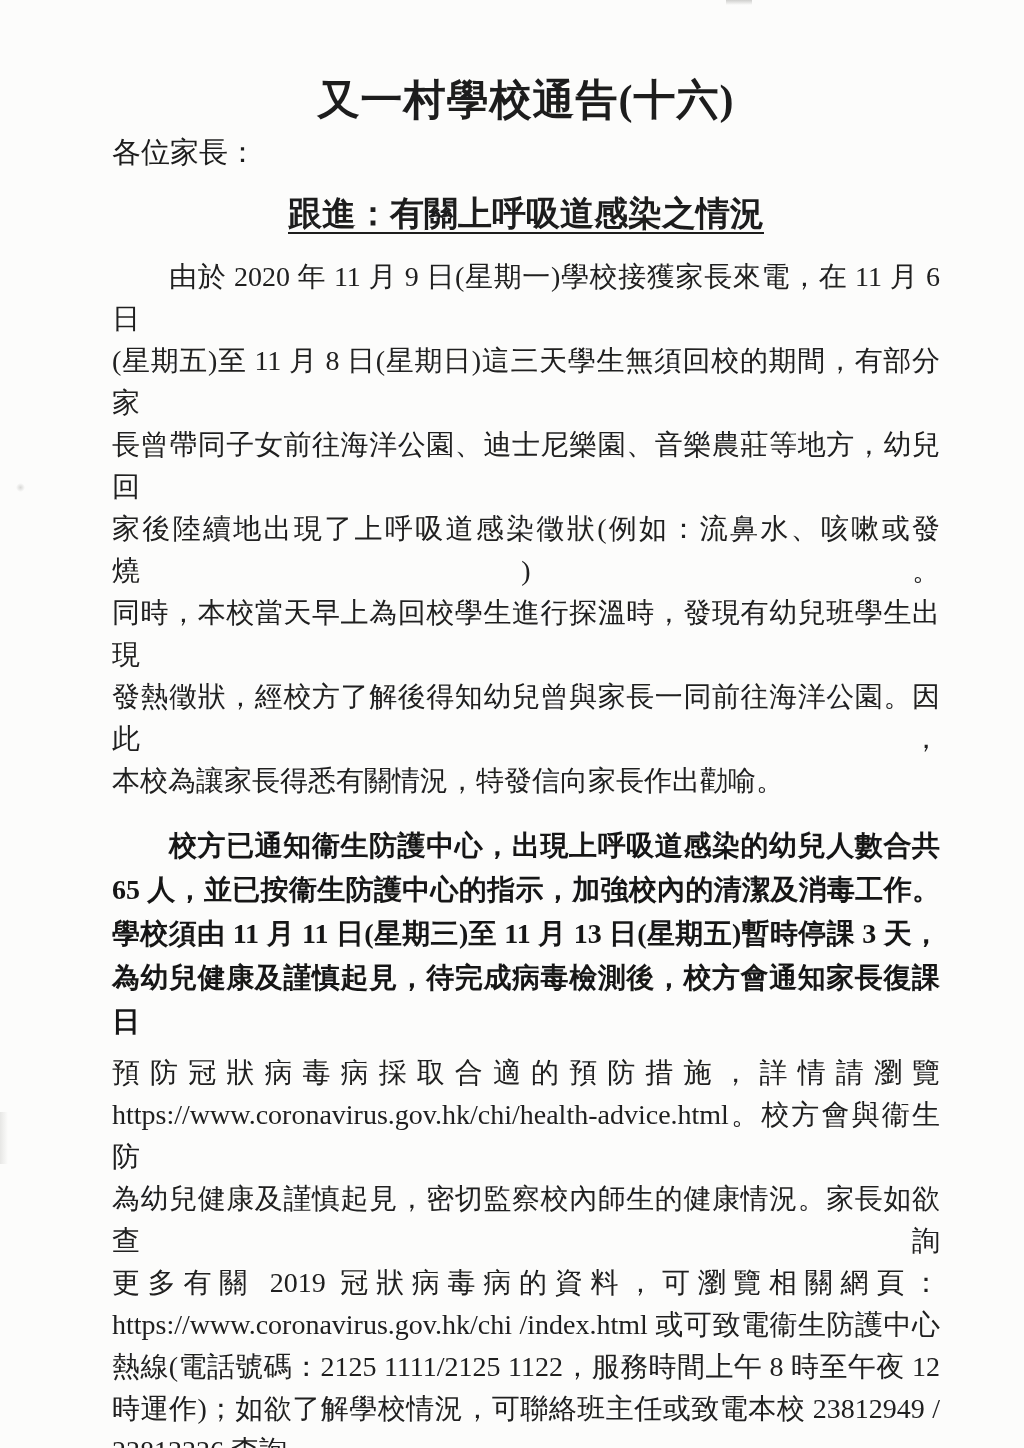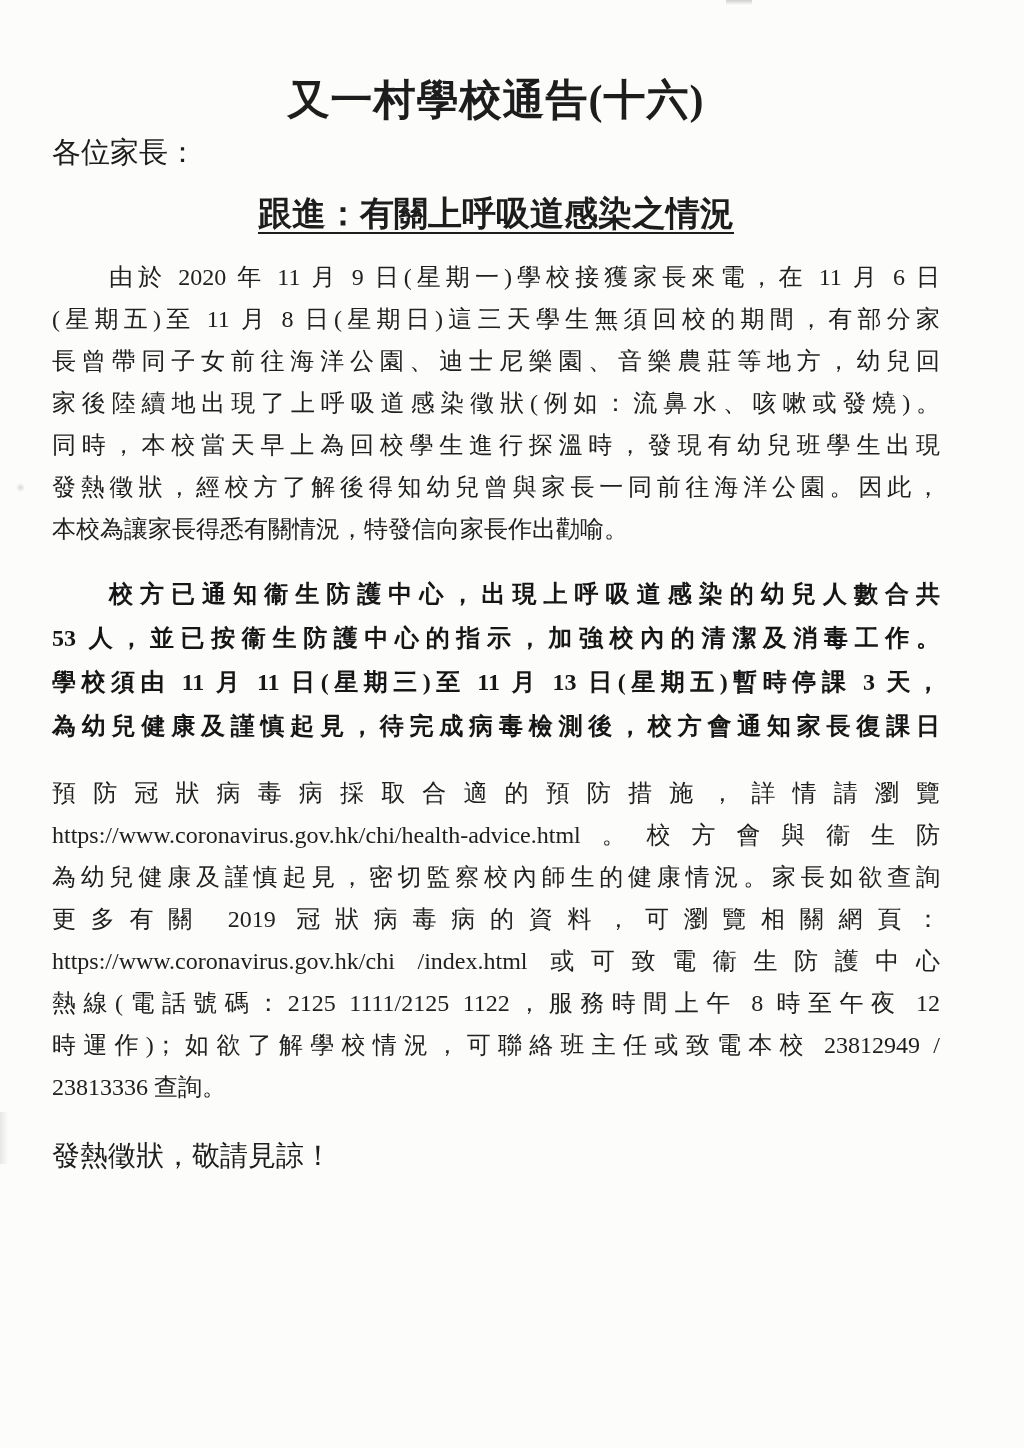--- a/index.html
+++ b/index.html
@@ -12,21 +12,21 @@
     background: #fcfcfb;
     font-family: "Liberation Serif", "DejaVu Serif", serif;
     color: #1d1d1d;
     position: relative;
     overflow: hidden;
   }
   .page {
     box-sizing: border-box;
     width: 1024px;
     height: 1448px;
-    padding: 76px 84px 0 52px;
+    padding: 76px 84px 0 112px;
     position: relative;
   }
   .title {
     font-size: 42px;
     line-height: 48px;
     font-weight: 700;
     text-align: center;
     margin: 0 0 10px 0;
     letter-spacing: 1px;
   }
@@ -41,29 +41,29 @@
     font-weight: 700;
     text-align: center;
     margin: 0 0 24px 0;
   }
   .subject .underlined {
     text-decoration: underline;
     text-decoration-thickness: 2px;
     text-underline-offset: 7px;
   }
   .para {
-    font-size: 24px;
+    font-size: 28px;
     line-height: 42px;
     margin: 0 0 22px 0;
     color: #202020;
   }
   .para.bold {
     font-weight: 700;
     line-height: 44px;
-    margin-bottom: 24px;
+    margin-bottom: 8px;
     color: #161616;
   }
   .para:last-of-type { margin-bottom: 0; }
   .line { white-space: nowrap; }
   .line.jl {
     white-space: normal;
     text-align: justify;
     text-align-last: justify;
     text-justify: inter-character;
   }
@@ -112,21 +112,21 @@
     <div class="line jl">(星期五)至 11 月 8 日(星期日)這三天學生無須回校的期間，有部分家</div>
     <div class="line jl">長曾帶同子女前往海洋公園、迪士尼樂園、音樂農莊等地方，幼兒回</div>
     <div class="line jl">家後陸續地出現了上呼吸道感染徵狀(例如：流鼻水、咳嗽或發燒)。</div>
     <div class="line jl">同時，本校當天早上為回校學生進行探溫時，發現有幼兒班學生出現</div>
     <div class="line jl">發熱徵狀，經校方了解後得知幼兒曾與家長一同前往海洋公園。因此，</div>
     <div class="line">本校為讓家長得悉有關情況，特發信向家長作出勸喻。</div>
   </div>
 
   <div class="para bold">
     <div class="line jl first">校方已通知衞生防護中心，出現上呼吸道感染的幼兒人數合共</div>
-    <div class="line jl">53 人，並已按衞生防護中心的指示，加強校內的清潔及消毒工作。</div>
+    <div class="line jl">65 人，並已按衞生防護中心的指示，加強校內的清潔及消毒工作。</div>
     <div class="line jl">學校須由 11 月 11 日(星期三)至 11 月 13 日(星期五)暫時停課 3 天，</div>
     <div class="line jl">為幼兒健康及謹慎起見，待完成病毒檢測後，校方會通知家長復課日</div>
   </div>
 
   <div class="para">
     <div class="line jl">預防冠狀病毒病採取合適的預防措施，詳情請瀏覽</div>
     <div class="line jl">https://www.coronavirus.gov.hk/chi/health-advice.html。校方會與衞生防</div>
     <div class="line jl">為幼兒健康及謹慎起見，密切監察校內師生的健康情況。家長如欲查詢</div>
     <div class="line jl">更多有關 2019 冠狀病毒病的資料，可瀏覽相關網頁：</div>
     <div class="line jl">https://www.coronavirus.gov.hk/chi /index.html 或可致電衞生防護中心</div>

